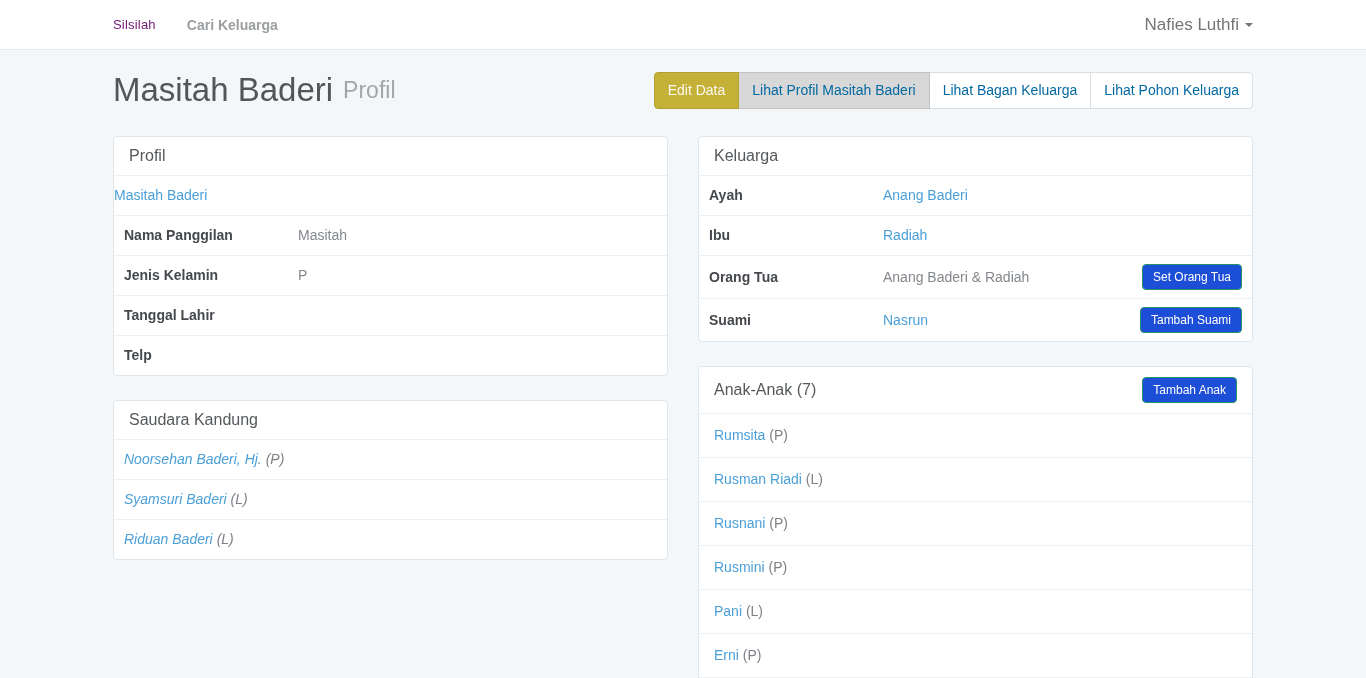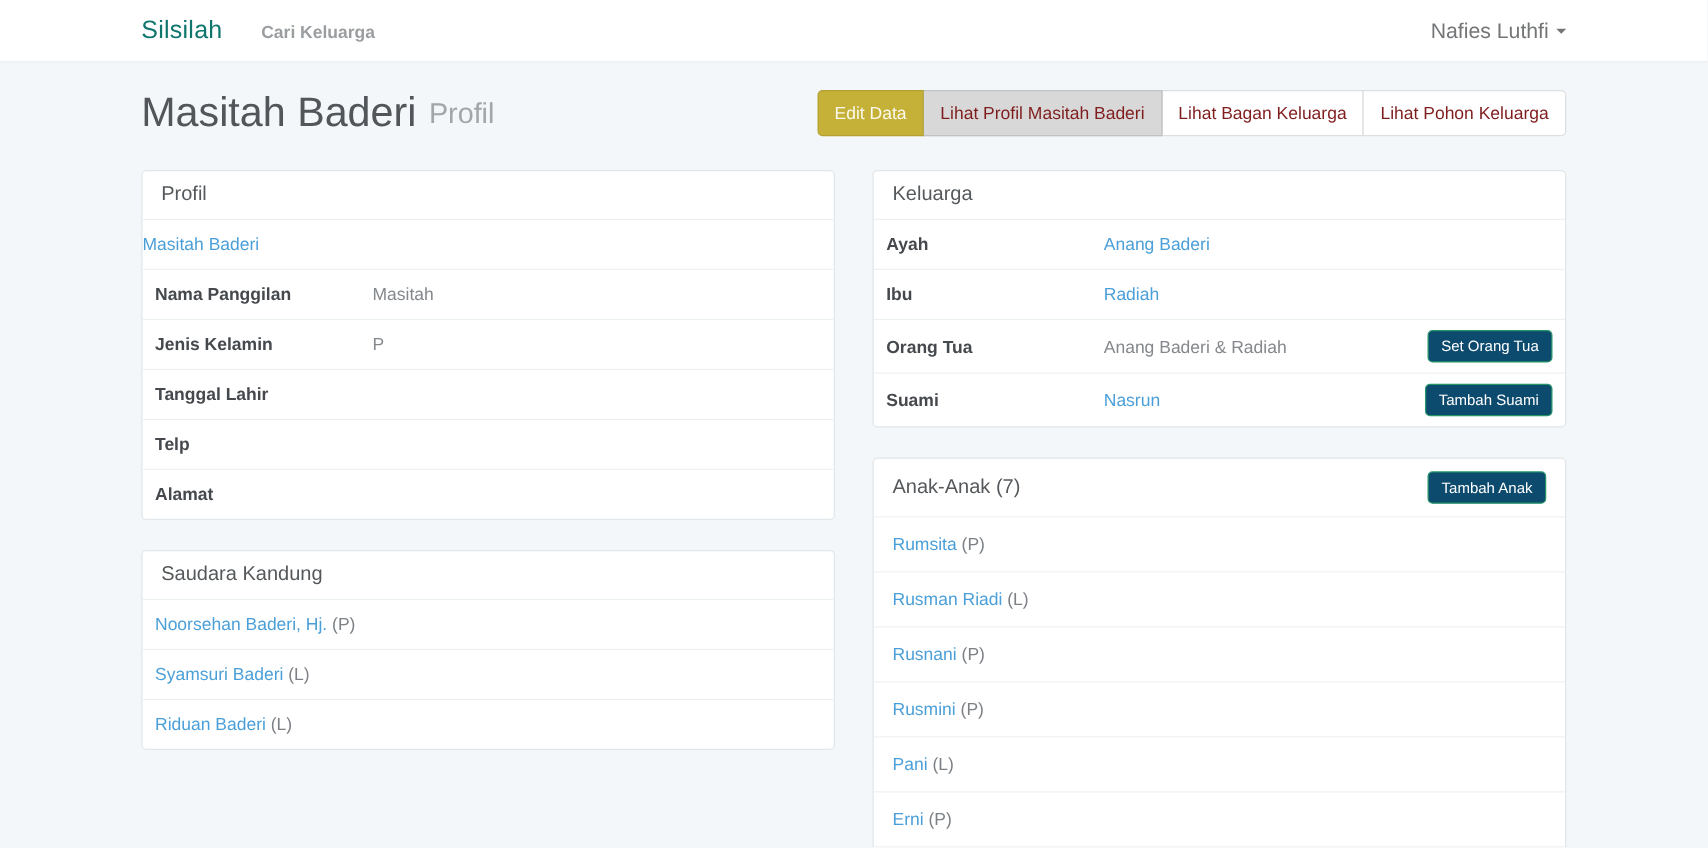--- a/index.html
+++ b/index.html
@@ -11,40 +11,40 @@
   }
   a { text-decoration: none; }
 
   
   .navbar {
     height: 50px; background: #ffffff; border-bottom: 1px solid #e8ebed;
     display: flex; align-items: center;
   }
   .container { width: 1140px; margin: 0 auto; }
   .nav-inner { display: flex; align-items: center; }
-  .brand { font-size: 20px; color: #0f766e; letter-spacing: .2px; cursor: pointer; }
+  .brand { font-size: 13px; color: #701a75; letter-spacing: .2px; cursor: pointer; }
   .nav-link { font-size: 14px; color: #9b9ea0; margin-left: 31px; cursor: pointer; font-weight: bold; }
   .nav-right { margin-left: auto; font-size: 17px; color: #737577; cursor: pointer; display: flex; align-items: center; }
   .caret {
     display: inline-block; margin-left: 6px;
     width: 0; height: 0;
     border-left: 4px solid transparent; border-right: 4px solid transparent;
     border-top: 4px solid #737577;
   }
 
   
   .main { height: 628px; overflow: hidden; }
   .page-head { display: flex; align-items: center; margin: 21px 0 27px 0; }
   .page-title { font-size: 33px; font-weight: 400; color: #51565b; }
   .page-subtitle { font-size: 23px; color: #a3a6a9; margin-left: 10px; }
 
   .btn-group { margin-left: auto; display: inline-flex; }
   .btn {
     font-size: 14px; padding: 8px 13px; line-height: 19px;
-    background: #ffffff; color: #7f1d1d; border: 1px solid #dcdfe1;
+    background: #ffffff; color: #0369a1; border: 1px solid #dcdfe1;
     cursor: pointer; font-family: inherit; margin-left: -1px; white-space: nowrap;
   }
   .btn:first-child { margin-left: 0; border-radius: 4px 0 0 4px; }
   .btn:last-child { border-radius: 0 4px 4px 0; }
   .btn-warning { background: #c5b138; border-color: #b2a132; color: #fbf9ee; position: relative; z-index: 2; }
   .btn-active { background: #d8d8d8; border-color: #c2c2c2; position: relative; z-index: 1; }
 
   
   .row2 { display: flex; gap: 30px; }
   .col { width: 555px; }
@@ -60,27 +60,27 @@
 
   .trow { display: flex; align-items: center; border-top: 1px solid #eef1f3; font-size: 14px; }
   .trow .tlabel { width: 184px; padding: 10px; font-weight: bold; color: #45494d; line-height: 19px; }
   .trow .tvalue { flex: 1; padding: 10px 10px 10px 0; color: #84888c; line-height: 19px; min-height: 39px; }
   .trow .tvalue.with-action { display: flex; align-items: center; padding: 8px 10px 8px 0; }
   .trow .tvalue .spacer { flex: 1; }
 
   .link { color: #4b9fd8; cursor: pointer; }
 
   .btn-success {
-    background: #0c4a6e; border: 1px solid #259567; color: #ffffff;
+    background: #1d4ed8; border: 1px solid #259567; color: #ffffff;
     font-size: 12px; padding: 4px 10px; border-radius: 4px; cursor: pointer;
     font-family: inherit; line-height: 16px; white-space: nowrap;
   }
 
   .list-row { border-top: 1px solid #eef1f3; font-size: 14px; color: #84888c; line-height: 19px; }
-  .saudara .list-row { padding: 10px; }
+  .saudara .list-row { padding: 10px; font-style: italic; }
   .anak .list-row { padding: 12px 15px; }
   .list-row.partial { height: 40px; }
   .gender { color: #7d8185; }
 </style>
 </head>
 <body>
 
 <nav class="navbar">
   <div class="container nav-inner">
     <span class="brand">Silsilah</span>
@@ -124,24 +124,20 @@
             <div class="tvalue">P</div>
           </div>
           <div class="trow">
             <div class="tlabel">Tanggal Lahir</div>
             <div class="tvalue"></div>
           </div>
           <div class="trow">
             <div class="tlabel">Telp</div>
             <div class="tvalue"></div>
           </div>
-          <div class="trow">
-            <div class="tlabel">Alamat</div>
-            <div class="tvalue"></div>
-          </div>
         </div>
 
         <div class="panel saudara">
           <div class="panel-heading">Saudara Kandung</div>
           <div class="list-row">
             <a class="link">Noorsehan Baderi, Hj.</a>
             <span class="gender">(P)</span>
           </div>
           <div class="list-row">
             <a class="link">Syamsuri Baderi</a>

